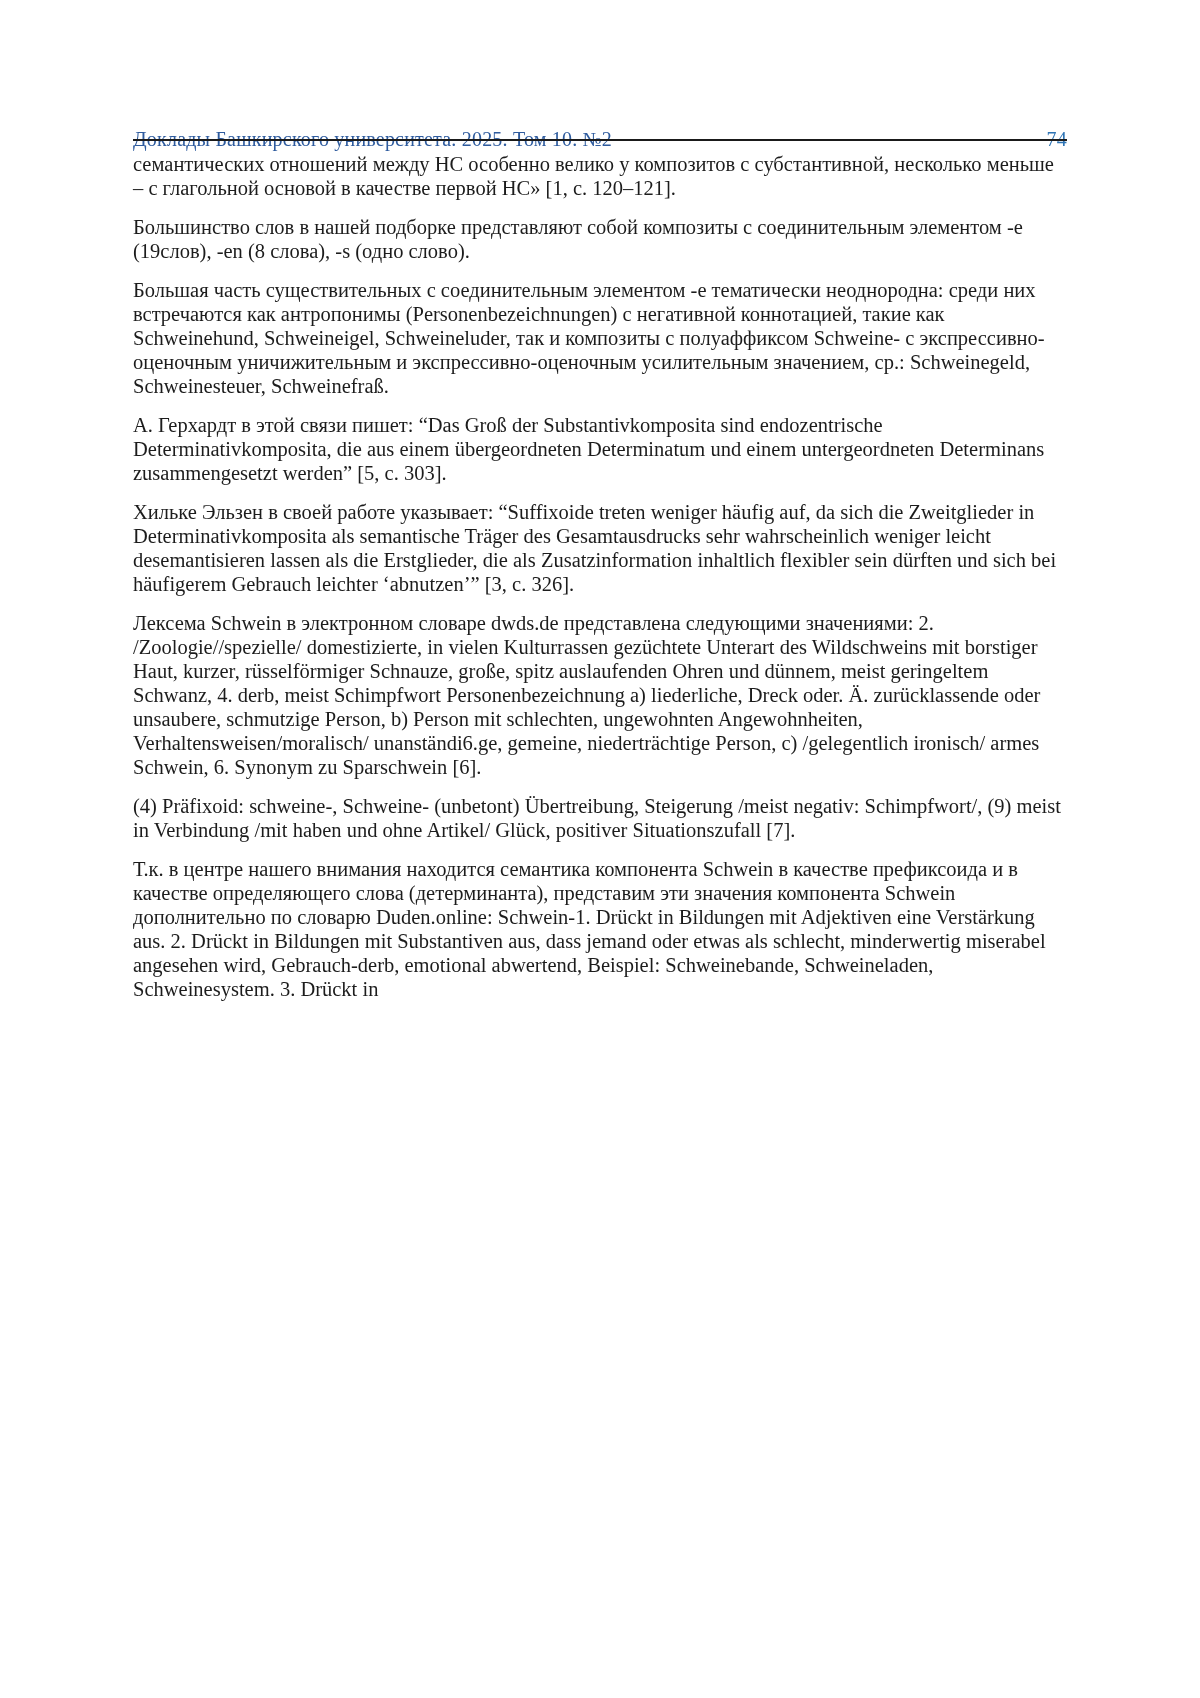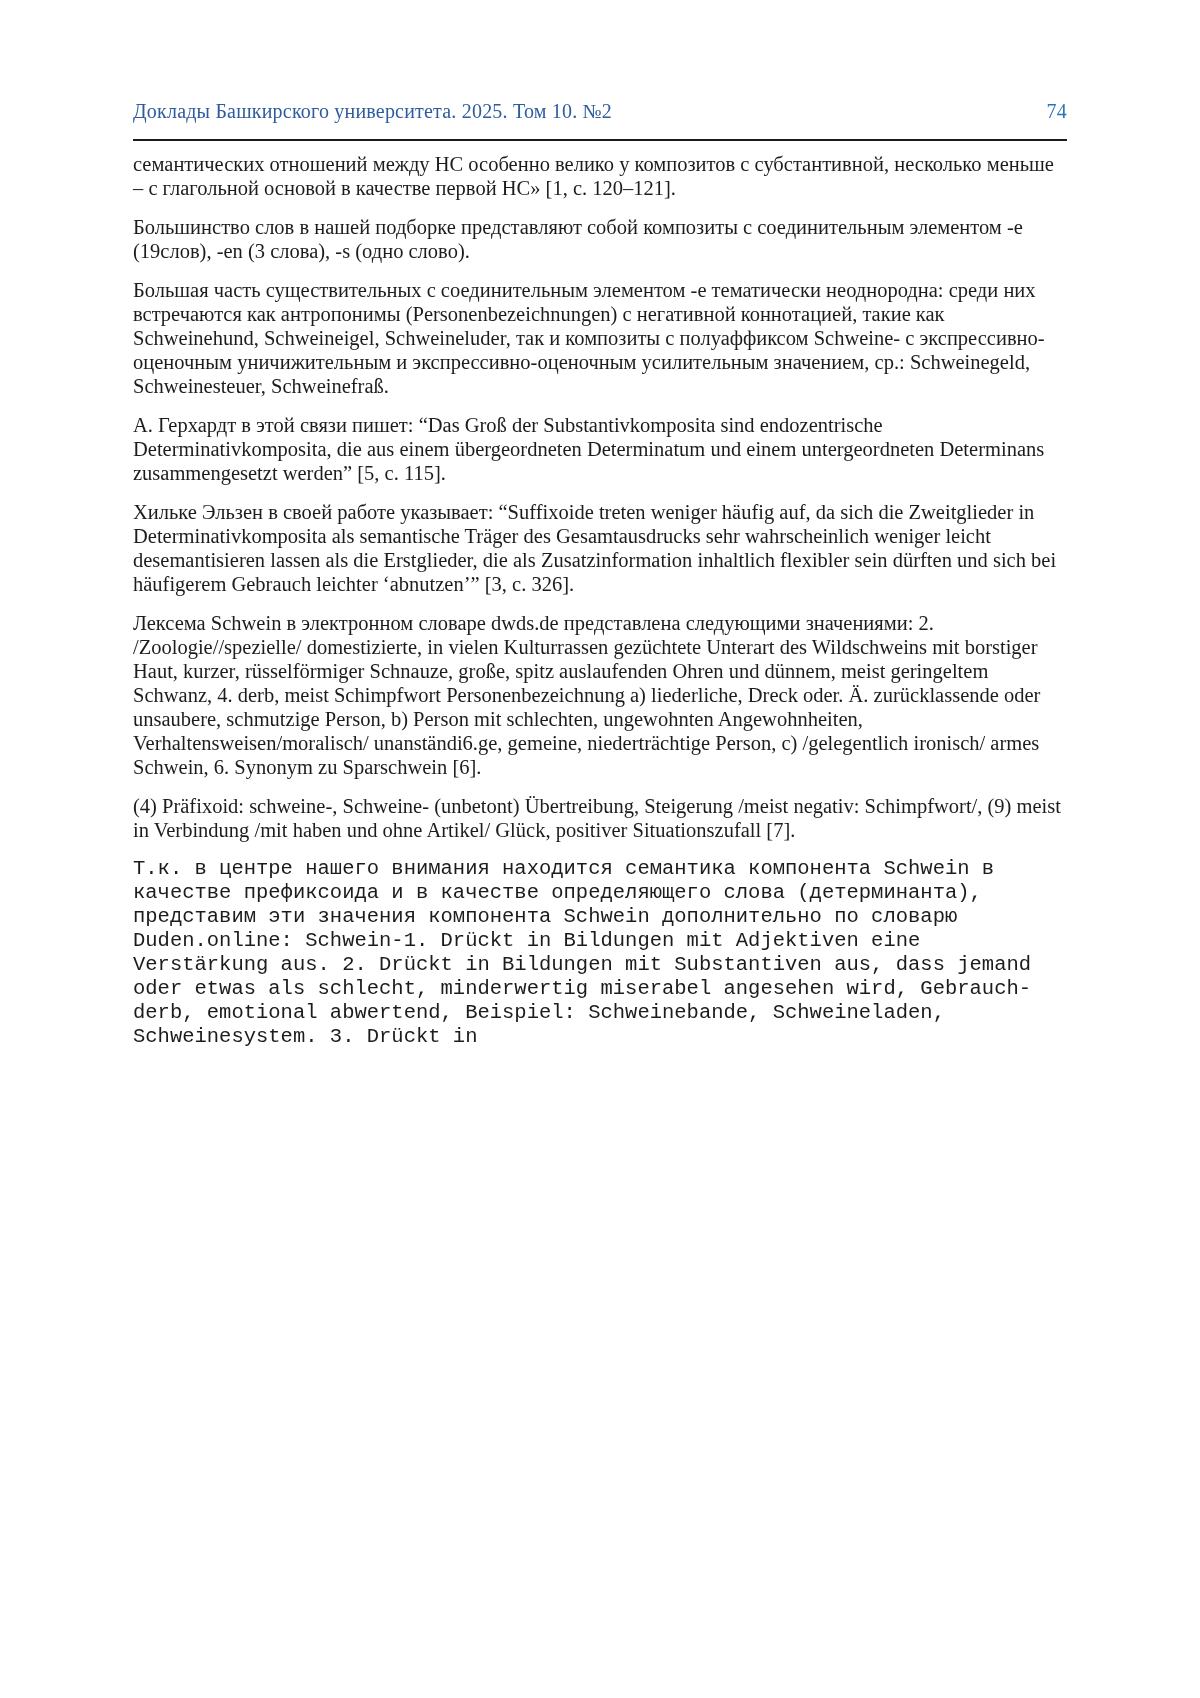--- a/index.html
+++ b/index.html
@@ -32,20 +32,21 @@
     align-items:baseline;
     font-size:20px;
     letter-spacing:0.2px;
   }
   .journal-title{
     color:var(--header-text);
     text-align:right;
   }
   .page-number{
     color:var(--page-number);
+    margin-top:28px;
   }
   .header-rule{
     position:absolute;
     left:133px;
     top:139px;
     width:934px;
     height:0;
     border:none;
     border-top:2.5px solid var(--rule);
     margin:0;
@@ -58,39 +59,38 @@
     color:var(--body-text);
     font-size:20.5px;
     line-height:24px;
     text-align:left;
   }
   .article-body p{
     margin:0 0 15px 0;
   }
   .article-body p:last-child{
     margin-bottom:0;
-    font-family:Liberation Mono, monospace;
   }
 </style>
 </head>
 <body>
 
 <div class="page">
 
   <header class="page-header">
     <span class="journal-title">Доклады Башкирского университета. 2025. Том 10. №2</span>
     <span class="page-number">74</span>
   </header>
 
   <hr class="header-rule">
 
   <main class="article-body">
     <p>семантических отношений между НС особенно велико у композитов с субстантивной, несколько меньше – с глагольной основой в качестве первой НС» [1, с. 120–121].</p>
-    <p>Большинство слов в нашей подборке представляют собой композиты с соединительным элементом -е (19слов), -en (3 слова), -s (одно слово).</p>
+    <p>Большинство слов в нашей подборке представляют собой композиты с соединительным элементом -е (19слов), -en (8 слова), -s (одно слово).</p>
     <p>Большая часть существительных с соединительным элементом -е тематически неоднородна: среди них встречаются как антропонимы (Personenbezeichnungen) с негативной коннотацией, такие как Schweinehund, Schweineigel, Schweineluder, так и композиты с полуаффиксом Schweine- с экспрессивно-оценочным уничижительным и экспрессивно-оценочным усилительным значением, ср.: Schweinegeld, Schweinesteuer, Schweinefraß.</p>
-    <p>А. Герхардт в этой связи пишет: “Das Groß der Substantivkomposita sind endozentrische Determinativkomposita, die aus einem übergeordneten Determinatum und einem untergeordneten Determinans zusammengesetzt werden” [5, с. 115].</p>
+    <p>А. Герхардт в этой связи пишет: “Das Groß der Substantivkomposita sind endozentrische Determinativkomposita, die aus einem übergeordneten Determinatum und einem untergeordneten Determinans zusammengesetzt werden” [5, с. 303].</p>
     <p>Хильке Эльзен в своей работе указывает: “Suffixoide treten weniger häufig auf, da sich die Zweitglieder in Determinativkomposita als semantische Träger des Gesamtausdrucks sehr wahrscheinlich weniger leicht desemantisieren lassen als die Erstglieder, die als Zusatzinformation inhaltlich flexibler sein dürften und sich bei häufigerem Gebrauch leichter ‘abnutzen’” [3, с. 326].</p>
     <p>Лексема Schwein в электронном словаре dwds.de представлена следующими значениями: 2. /Zoologie//spezielle/ domestizierte, in vielen Kulturrassen gezüchtete Unterart des Wildschweins mit borstiger Haut, kurzer, rüsselförmiger Schnauze, große, spitz auslaufenden Ohren und dünnem, meist geringeltem Schwanz, 4. derb, meist Schimpfwort Personenbezeichnung a) liederliche, Dreck oder. Ä. zurücklassende oder unsaubere, schmutzige Person, b) Person mit schlechten, ungewohnten Angewohnheiten, Verhaltensweisen/moralisch/ unanständi6.ge, gemeine, niederträchtige Person, c) /gelegentlich ironisch/ armes Schwein, 6. Synonym zu Sparschwein [6].</p>
     <p>(4) Präfixoid: schweine-, Schweine- (unbetont) Übertreibung, Steigerung /meist negativ: Schimpfwort/, (9) meist in Verbindung /mit haben und ohne Artikel/ Glück, positiver Situationszufall [7].</p>
     <p>Т.к. в центре нашего внимания находится семантика компонента Schwein в качестве префиксоида и в качестве определяющего слова (детерминанта), представим эти значения компонента Schwein дополнительно по словарю Duden.online: Schwein-1. Drückt in Bildungen mit Adjektiven eine Verstärkung aus. 2. Drückt in Bildungen mit Substantiven aus, dass jemand oder etwas als schlecht, minderwertig miserabel angesehen wird, Gebrauch-derb, emotional abwertend, Beispiel: Schweinebande, Schweineladen, Schweinesystem. 3. Drückt in</p>
   </main>
 
 </div>
 
 </body></html>

